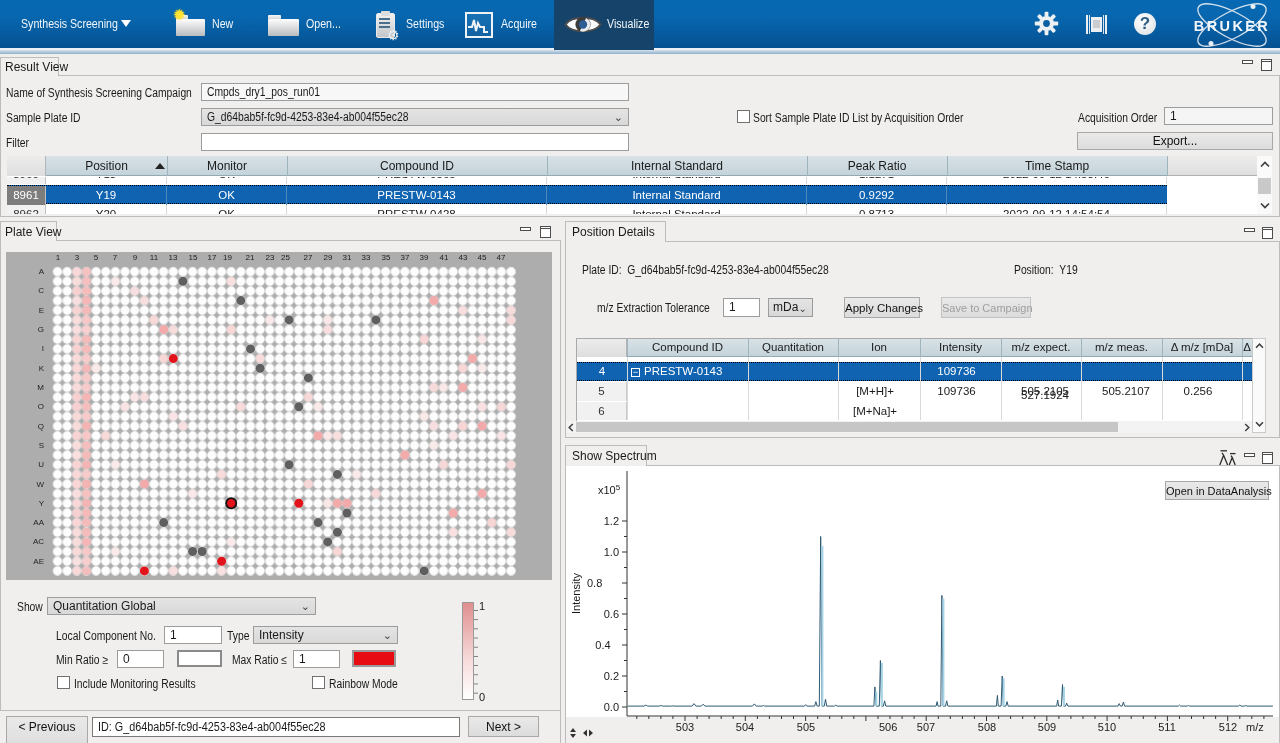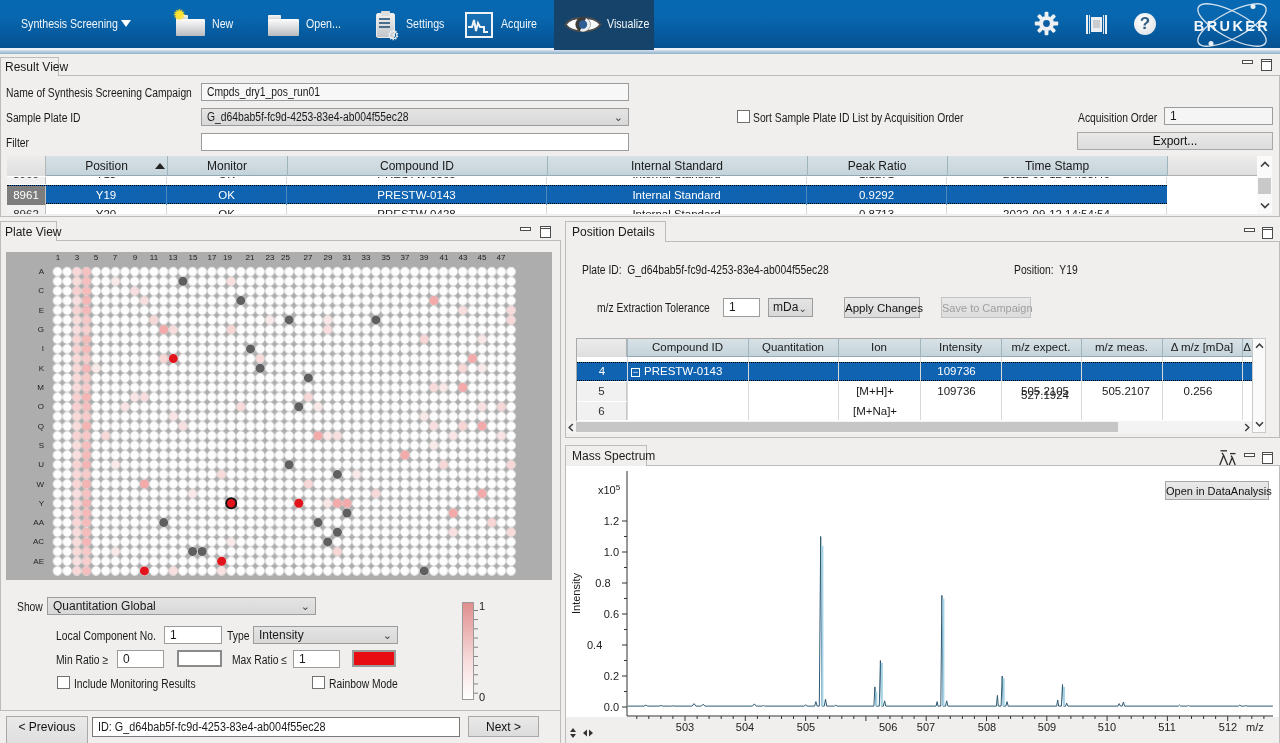--- a/index.html
+++ b/index.html
@@ -516,21 +516,21 @@
     </svg>
   </div>
 
 <div class="abs" style="left:565px;top:445px;width:715px;height:298px">
  <div class="tabline" style="left:0;top:0;width:82px;height:1px"></div>
  <div class="tabline" style="left:0;top:0;width:1px;height:20px"></div>
  <div class="tabline" style="left:81px;top:0;width:1px;height:20px"></div>
  <div class="tabline" style="left:81px;top:20px;width:634px;height:1px"></div>
  <div class="tabline" style="left:0;top:20px;width:1px;height:278px"></div>
  <div class="tabline" style="left:714px;top:20px;width:1px;height:278px"></div>
- <div class="abs" style="left:7px;top:4px">Mass Spectrum</div>
+ <div class="abs" style="left:7px;top:4px">Show Spectrum</div>
  <svg class="abs" style="left:654px;top:5px" width="19" height="16" viewBox="0 0 19 16">
   <g stroke="#2b2b2b" stroke-width="1.3" fill="none">
    <path d="M0.8 15 L4.6 5.2 M3 2.8 L4.6 5.2 L8.6 15"></path>
    <line x1="1.5" y1="0.8" x2="8" y2="0.8"></line>
    <path d="M10.2 15 L13.2 7.4 M12 5.6 L13.2 7.4 L16.2 15"></path>
    <line x1="11" y1="3.6" x2="16.5" y2="3.6"></line>
   </g>
 </svg>
  <div class="mini" style="left:679px;top:8px"></div>
  <div class="maxi" style="left:697px;top:7px"></div>
@@ -619,23 +619,23 @@
 <div class="xl" style="left:791px;top:721px;width:30px;text-align:center">505</div>
 <div class="xl" style="left:879px;top:721px;width:30px;text-align:left">506</div>
 <div class="xl" style="left:911px;top:721px;width:30px;text-align:center">507</div>
 <div class="xl" style="left:972px;top:721px;width:30px;text-align:center">508</div>
 <div class="xl" style="left:1032px;top:721px;width:30px;text-align:center">509</div>
 <div class="xl" style="left:1092px;top:721px;width:30px;text-align:center">510</div>
 <div class="xl" style="left:1152px;top:721px;width:30px;text-align:center">511</div>
 <div class="xl" style="left:1213px;top:721px;width:30px;text-align:center">512</div>
 <div class="yl" style="left:587px;top:701px;width:32px;text-align:right">0.0</div>
 <div class="yl" style="left:587px;top:670px;width:32px;text-align:right">0.2</div>
-<div class="yl" style="left:587px;top:639px;width:32px;text-align:left">0.4</div>
+<div class="yl" style="left:587px;top:639px;width:32px;text-align:center">0.4</div>
 <div class="yl" style="left:587px;top:608px;width:32px;text-align:right">0.6</div>
-<div class="yl" style="left:587px;top:577px;width:32px;text-align:center">0.8</div>
+<div class="yl" style="left:587px;top:577px;width:32px;text-align:left">0.8</div>
 <div class="yl" style="left:587px;top:546px;width:32px;text-align:right">1.0</div>
 <div class="yl" style="left:587px;top:515px;width:32px;text-align:right">1.2</div>
 <div class="abs" style="left:598px;top:483px;font-size:11px">x10<span style="font-size:8px;vertical-align:4px">5</span></div>
 <div class="abs" style="left:570px;top:614px;font-size:11px;transform:rotate(-90deg);transform-origin:0 0">Intensity</div>
 <div class="abs xl" style="left:1246px;top:721px;width:30px">m/z</div>
 <div class="btn" style="left:1165px;top:481px;width:104px;height:19px;line-height:18px;font-size:11px">Open in DataAnalysis</div>
 <svg class="abs" style="left:566px;top:726px" width="30" height="14" viewBox="0 0 30 14">
  <path d="M4 6 L7 2 L10 6 Z M4 8 L7 12 L10 8 Z" fill="#333"></path>
  <path d="M17 7 L21 3.5 L21 10.5 Z M23 3.5 L27 7 L23 10.5 Z" fill="#333"></path>
 </svg>

